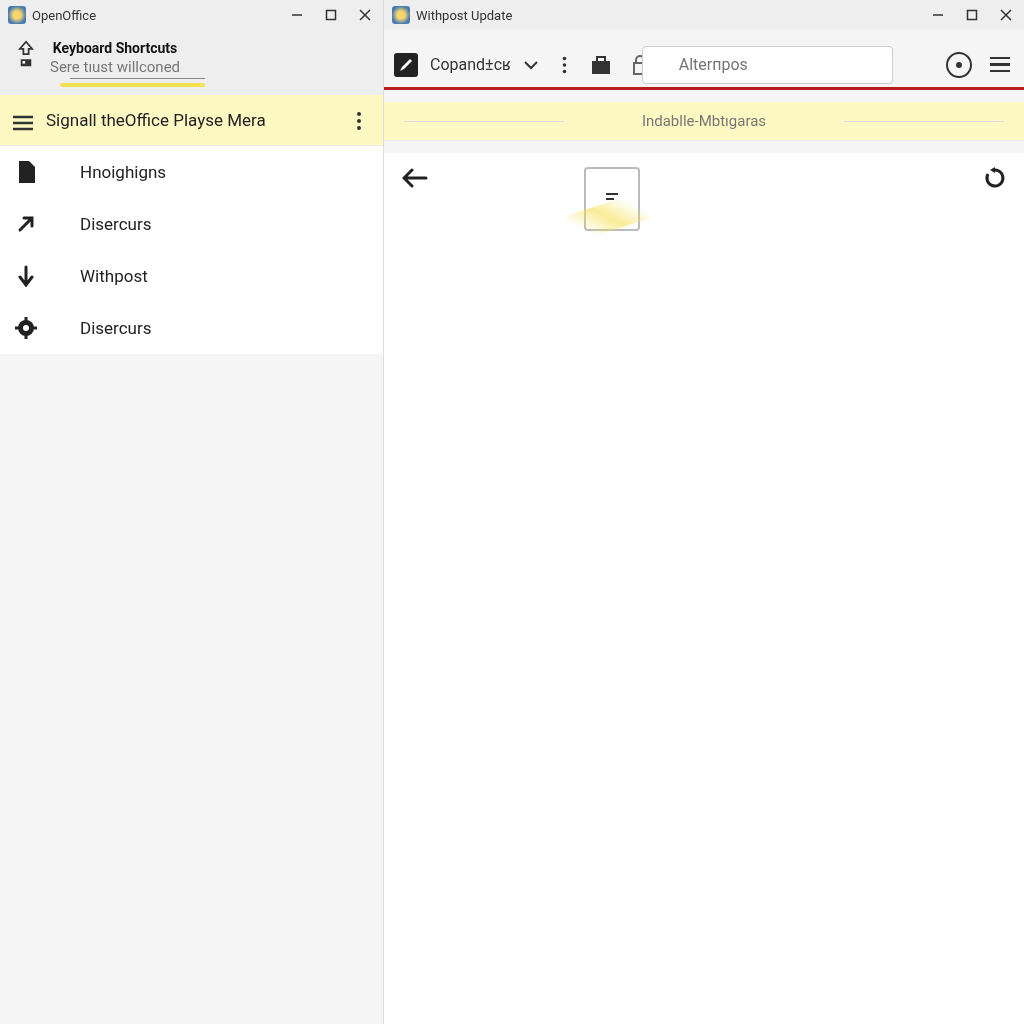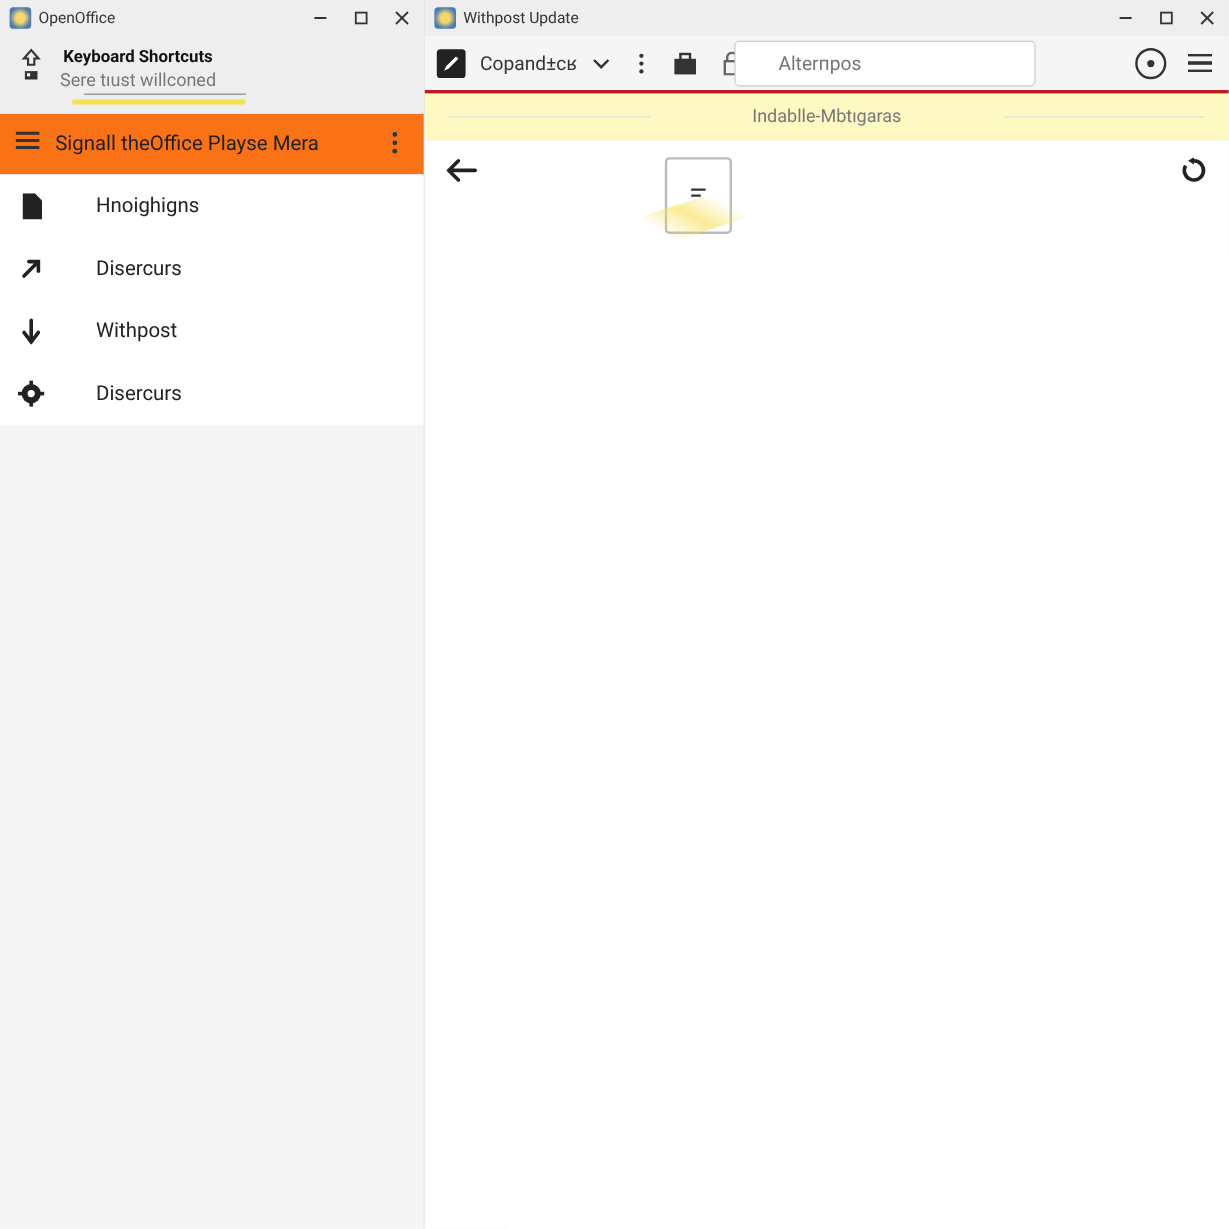--- a/index.html
+++ b/index.html
@@ -1,36 +1,36 @@
 <!DOCTYPE html>
 <html><head>
   <meta charset="utf-8">
   <style>
     * { margin: 0; padding: 0; box-sizing: border-box; font-family: -apple-system, BlinkMacSystemFont, "Segoe UI", Roboto, sans-serif; }
     body { width: 1024px; height: 1024px; background: #fafafa; display: flex; overflow: hidden; }
     
     .window { display: flex; flex-direction: column; background: #f5f5f5; }
-    .window-left { width: 354px; border-right: 1px solid #ddd; }
-    .window-right { flex: 1; }
+    .window-left { width: 384px; border-right: 1px solid #ddd; }
+    .window-right { flex: 1; gap: 12px; }
     
     .titlebar { display: flex; align-items: center; height: 30px; padding: 0 8px; background: #eeeeee; }
     .titlebar-icon { width: 18px; height: 18px; margin-right: 6px; background: radial-gradient(circle, #f5d76e 30%, #4a7cb0 70%); border-radius: 3px; }
     .titlebar-title { font-size: 13px; color: #333; flex: 1; }
     .titlebar-controls { display: flex; gap: 14px; }
     .tb-btn { width: 20px; height: 20px; display: flex; align-items: center; justify-content: center; cursor: pointer; font-size: 14px; color: #333; }
     
     .header-left { padding: 10px 14px 8px 14px; background: #eeeeee; position: relative; }
     .header-left-row { display: flex; align-items: flex-start; gap: 12px; }
     .header-icon { width: 24px; height: 28px; display: flex; flex-direction: column; align-items: center; justify-content: center; }
     .header-title { font-size: 14px; font-weight: 700; color: #111; text-align: center; }
     .header-subtitle { font-size: 15px; color: #777; margin-top: 2px; }
     .yellow-underline { height: 4px; width: 145px; background: #f5e050; margin-top: 4px; margin-left: 46px; border-radius: 2px; }
     .gray-underline { height: 1px; width: 135px; background: #888; margin-top: 2px; margin-left: 56px; }
     
-    .section-header { display: flex; align-items: flex-start; padding: 14px 12px; background: #f97316; border-bottom: 1px solid #e8e8e8; }
+    .section-header { display: flex; align-items: flex-end; padding: 14px 12px; background: #fef9c3; border-bottom: 1px solid #e8e8e8; }
     .section-icon { width: 22px; display: flex; align-items: center; justify-content: center; margin-right: 12px; }
     .section-title { font-size: 17px; color: #222; flex: 1; line-height: 1.3; }
     .more-icon { width: 24px; display: flex; align-items: center; justify-content: center; cursor: pointer; }
     
     .nav-list { background: #fff; }
     .nav-item { display: flex; align-items: center; padding: 14px 14px; cursor: pointer; gap: 28px; }
     .nav-icon { width: 24px; height: 24px; display: flex; align-items: center; justify-content: center; margin-right: 14px; }
     .nav-label { font-size: 17px; color: #222; }
     
     .toolbar { display: flex; align-items: center; height: 48px; padding: 0 10px; background: #f5f5f5; gap: 8px; border-bottom: 3px solid #b91c1c; position: relative; }

